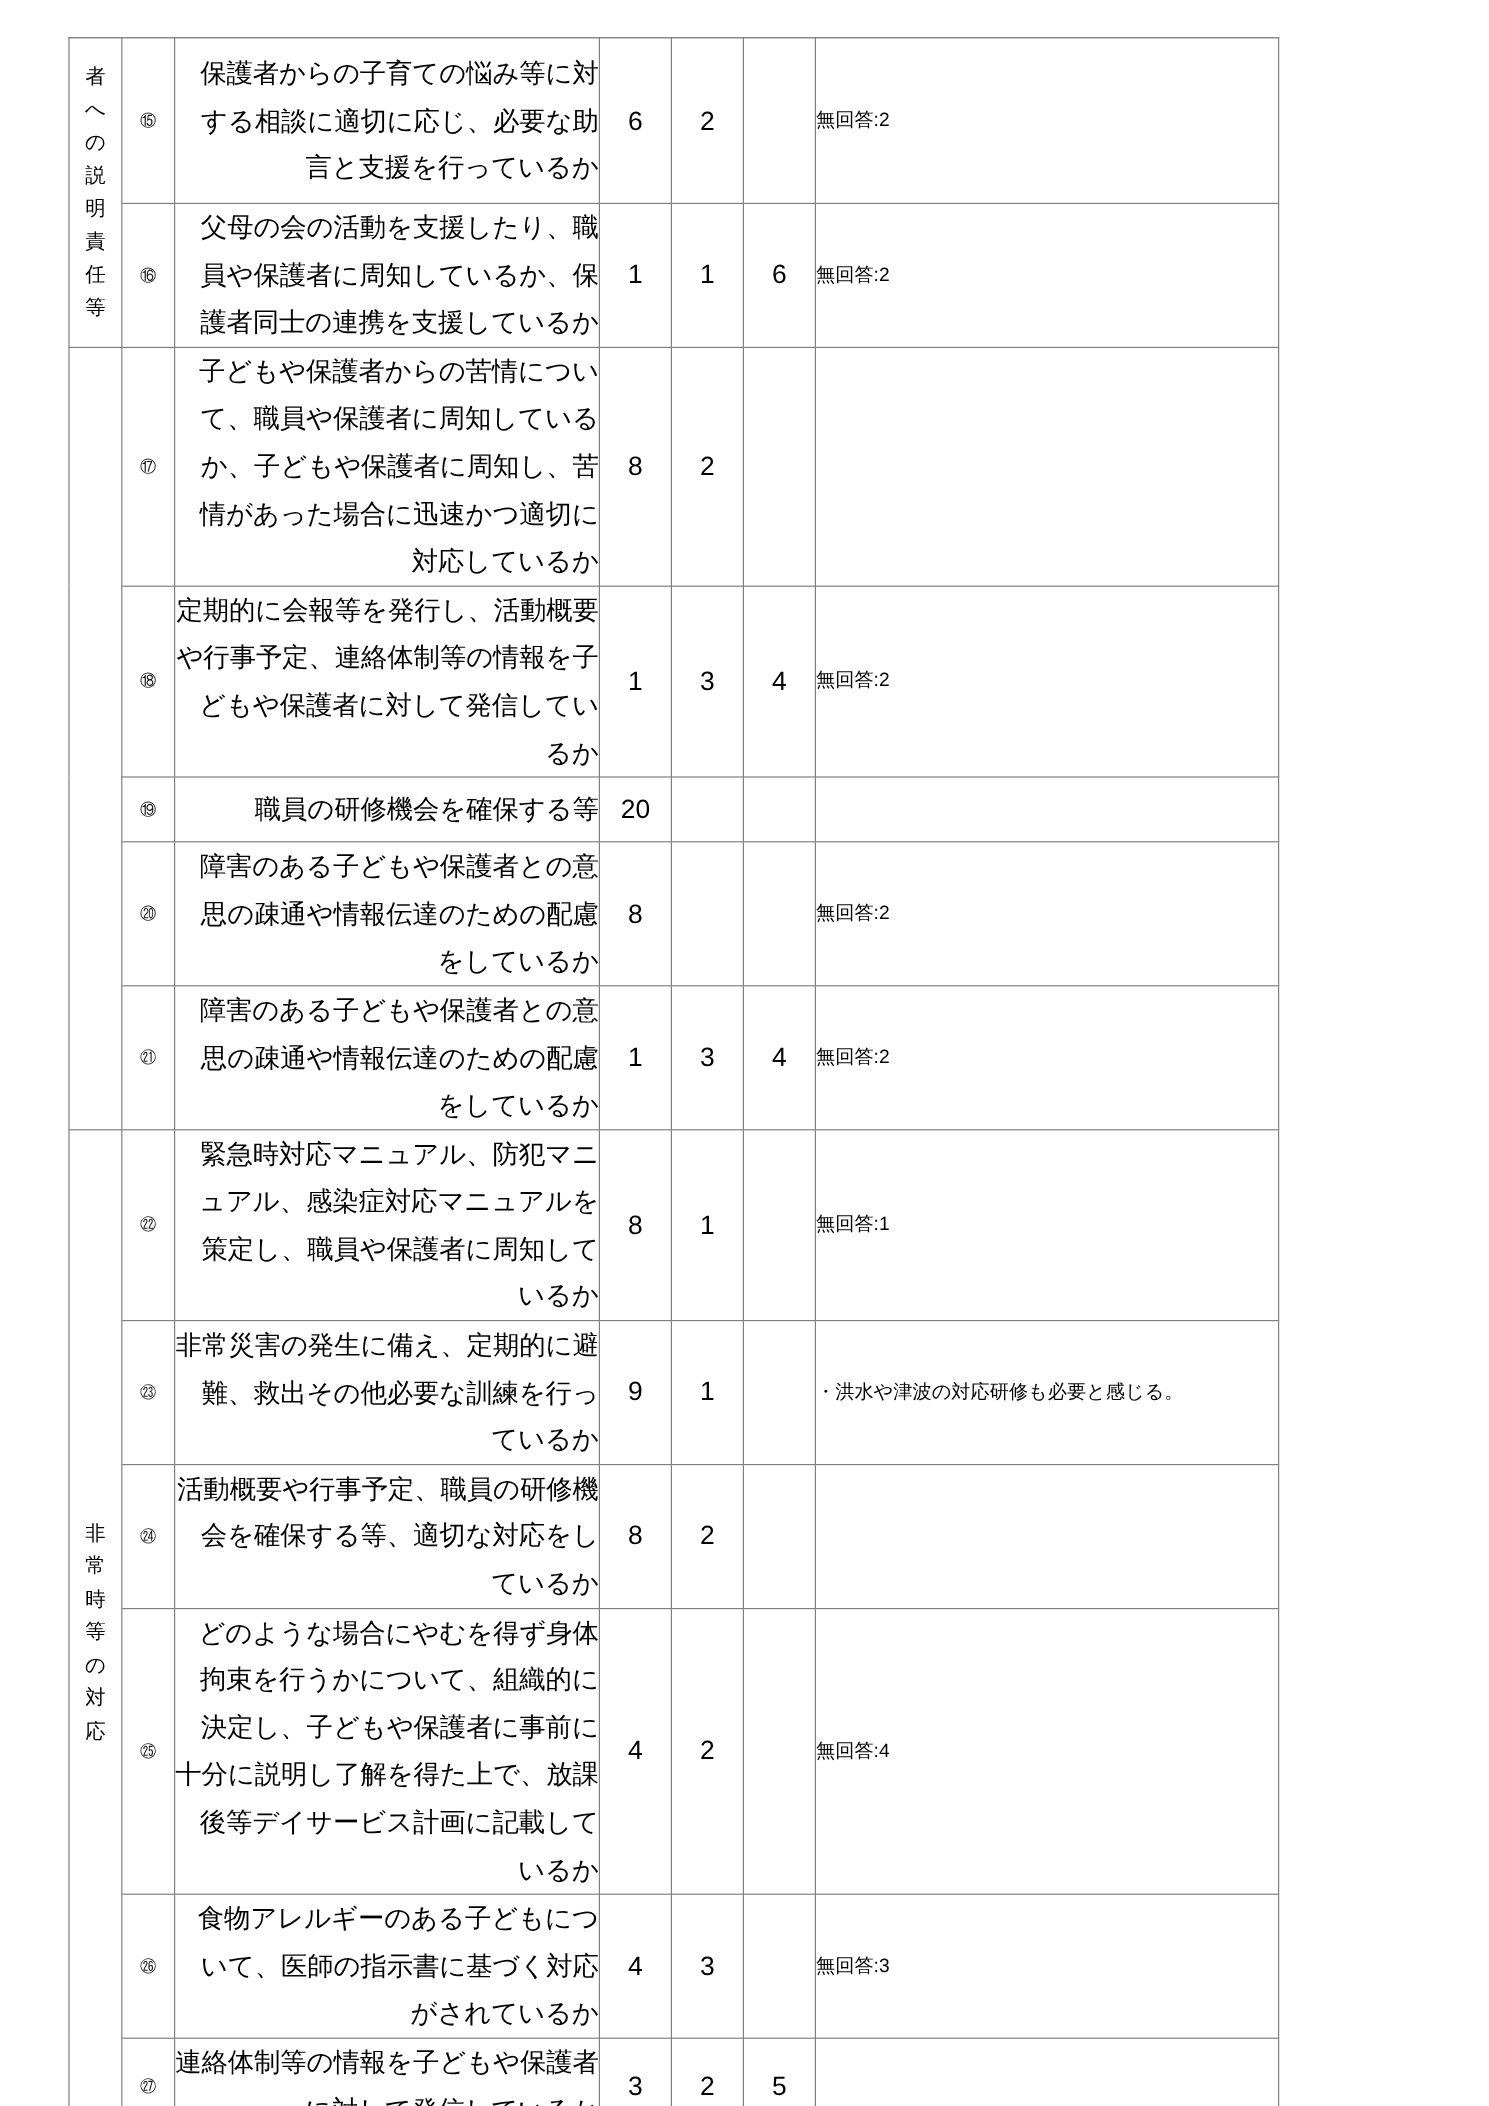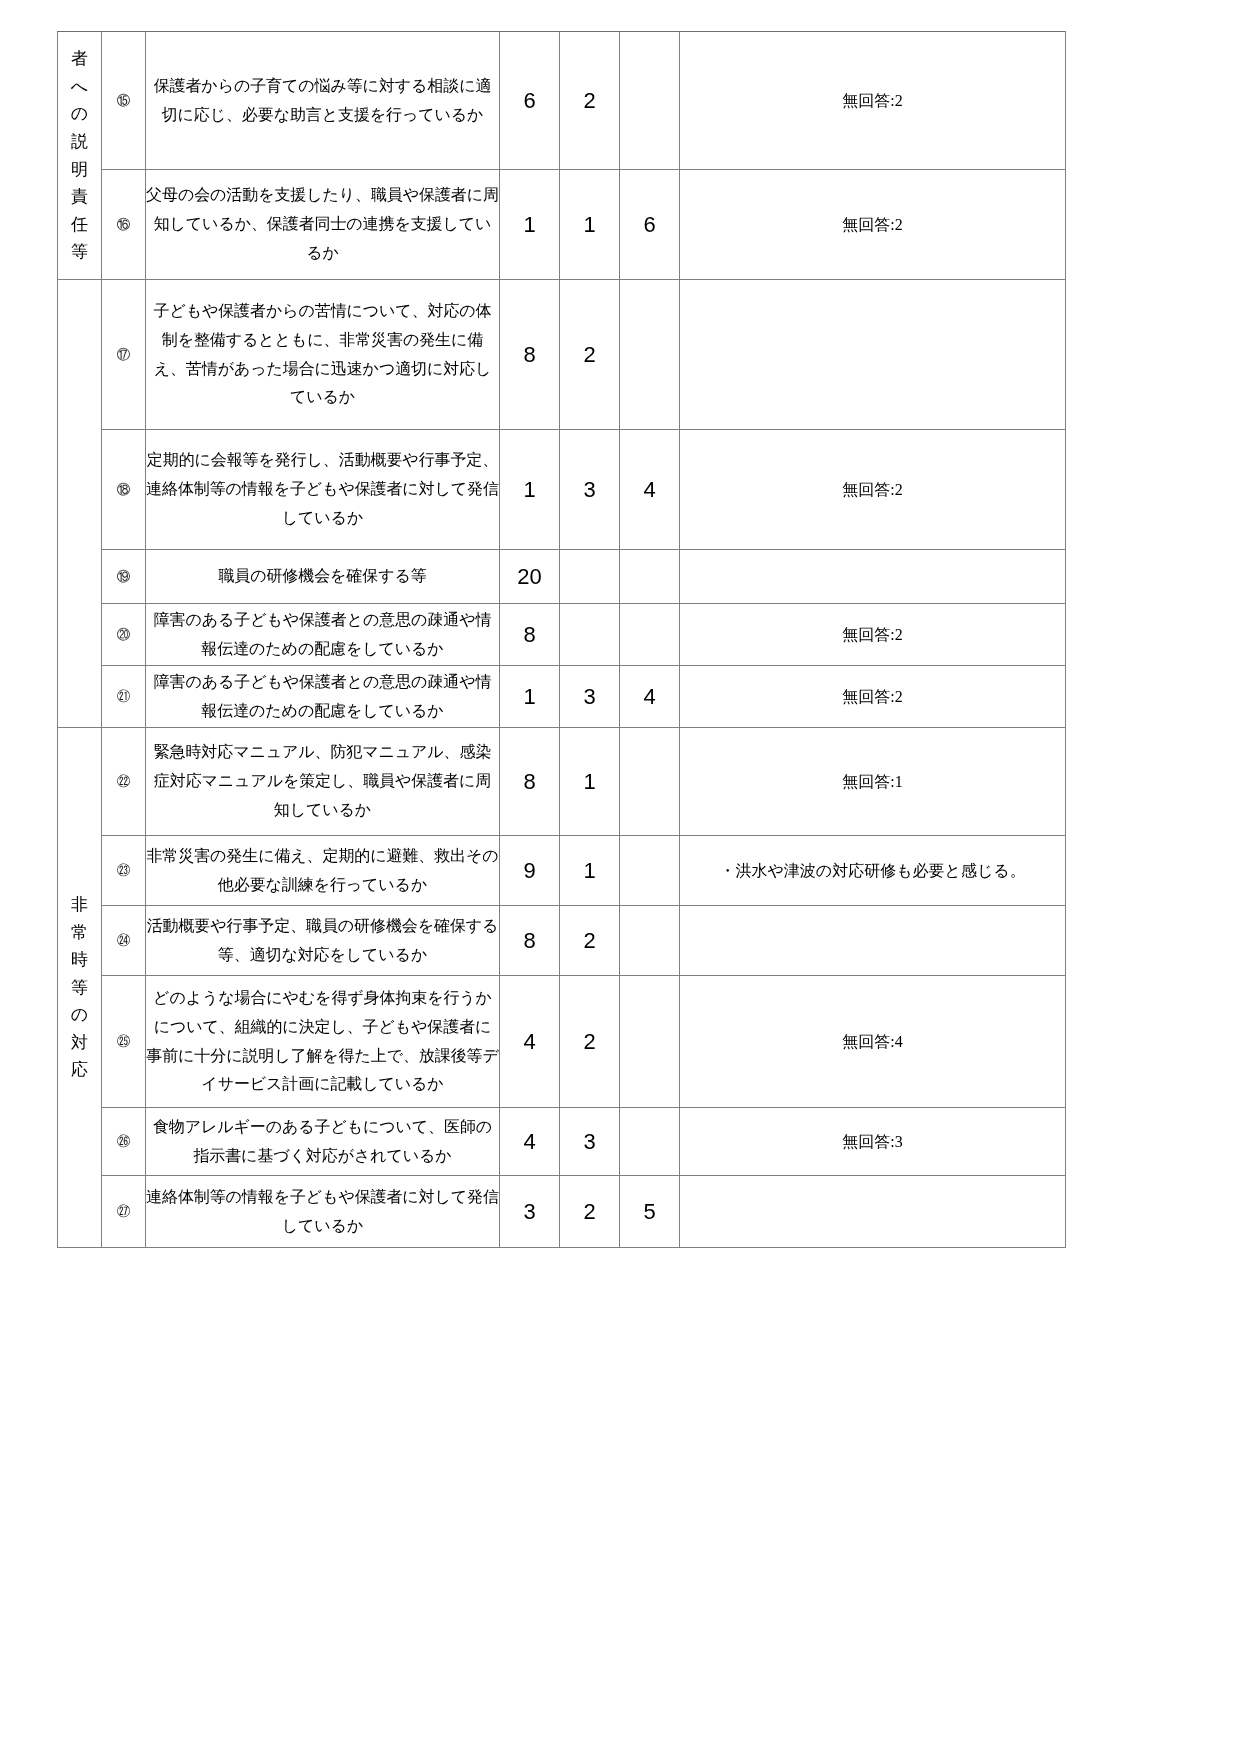--- a/index.html
+++ b/index.html
@@ -75,47 +75,46 @@
     color: #1a1a1a;
   }
   .circled {
     display: inline-block;
     line-height: 1;
   }
 
   
   td.item {
     padding: 9px 11px 9px 12px;
-    font-size: 16px;
+    font-size: 22px;
     line-height: 1.80;
-    text-align: center;
+    text-align: right;
     letter-spacing: -0.1px;
   }
   td.item .txt {
     display: block;
   }
 
   
   td.val {
     text-align: center;
     vertical-align: middle;
     font-size: 22px;
     line-height: 1;
     font-weight: 400;
   }
 
   
   td.note {
     padding: 0 0 0 14px;
     font-size: 16px;
     line-height: 1.6;
-    text-align: center;
+    text-align: left;
     vertical-align: middle;
     white-space: nowrap;
-    font-family: Liberation Serif, serif;
   }
 
   
   tr.sec-start > td { border-top: 1px solid #6e6e6e; }
 </style>
 </head>
 <body>
 
 <div class="page">
   <table class="survey">
@@ -154,21 +153,21 @@
           </td>
           <td class="val">1</td>
           <td class="val">1</td>
           <td class="val">6</td>
           <td class="note">無回答:2</td>
         </tr>
         <tr class="sec-start" style="height: 150px;">
           <td class="cat" rowspan="5"><span class="vlabel"></span></td>
           <td class="num"><span class="circled">⑰</span></td>
           <td class="item">
-            <span class="txt">子どもや保護者からの苦情について、対応の体制を整備するとともに、非常災害の発生に備え、苦情があった場合に迅速かつ適切に対応しているか</span>
+            <span class="txt">子どもや保護者からの苦情について、職員や保護者に周知しているか、子どもや保護者に周知し、苦情があった場合に迅速かつ適切に対応しているか</span>
           </td>
           <td class="val">8</td>
           <td class="val">2</td>
           <td class="val"></td>
           <td class="note"></td>
         </tr>
         <tr style="height: 120px;">
           <td class="num"><span class="circled">⑱</span></td>
           <td class="item">
             <span class="txt">定期的に会報等を発行し、活動概要や行事予定、連絡体制等の情報を子どもや保護者に対して発信しているか</span>

